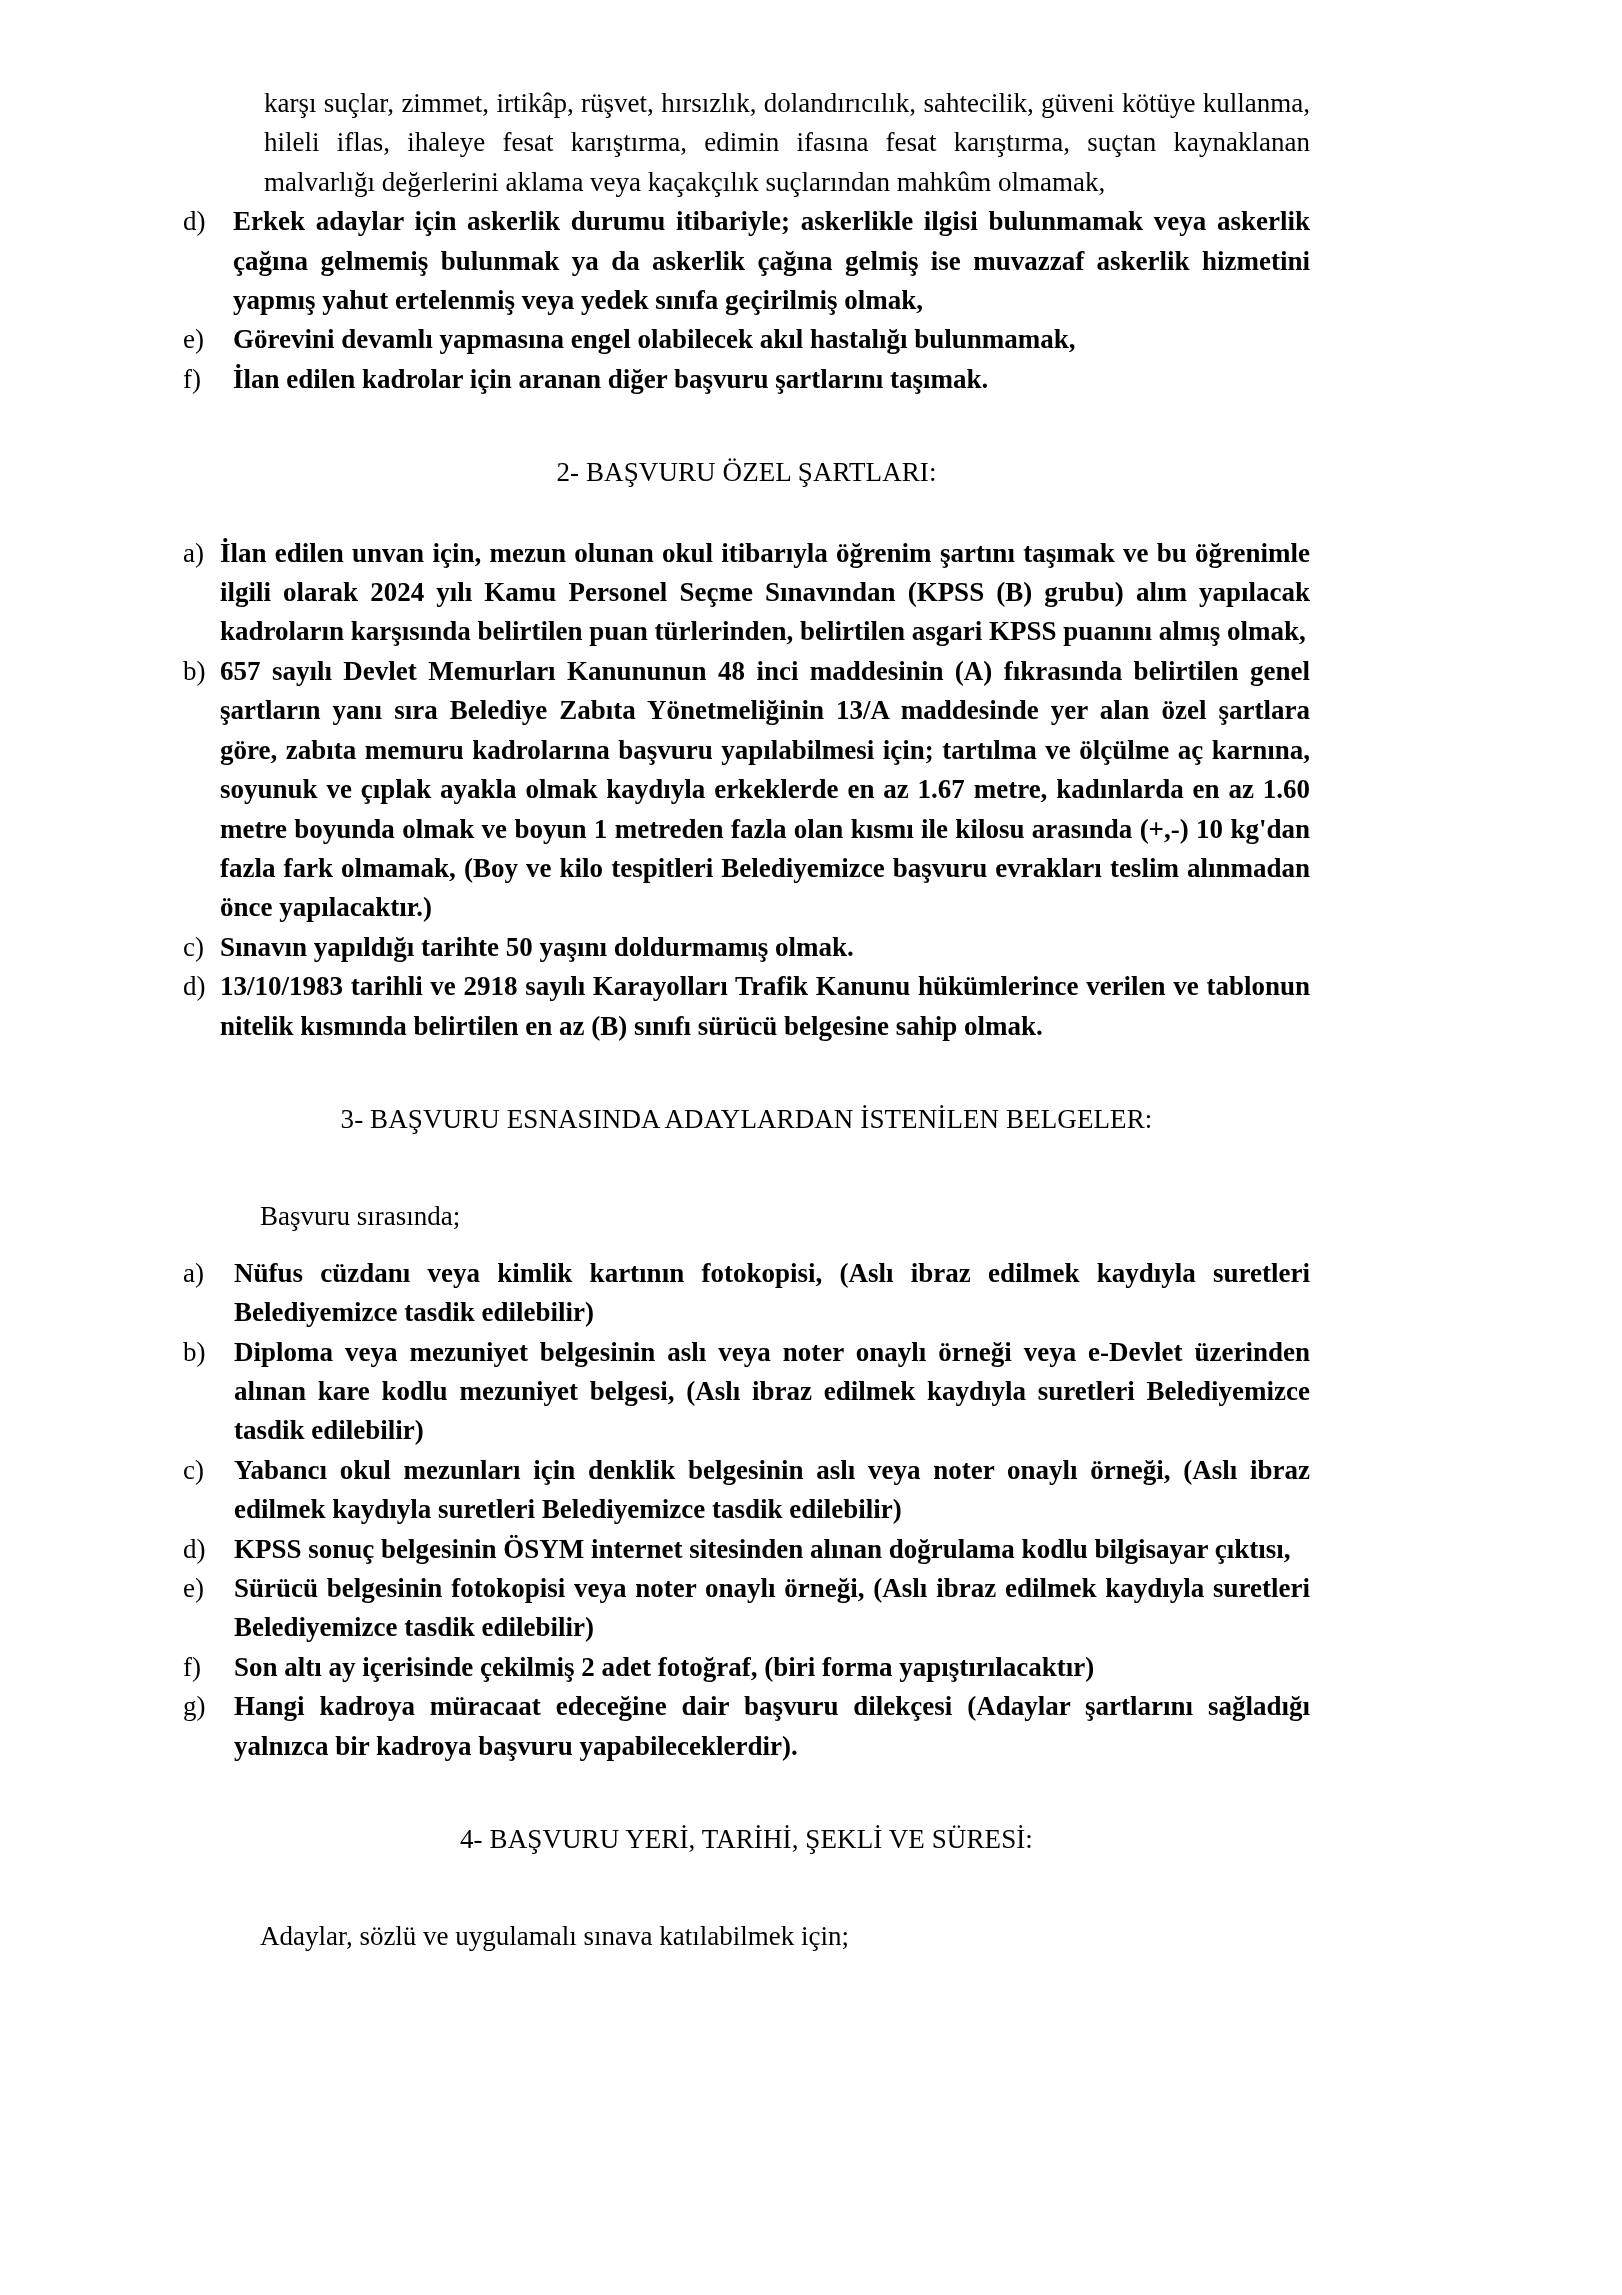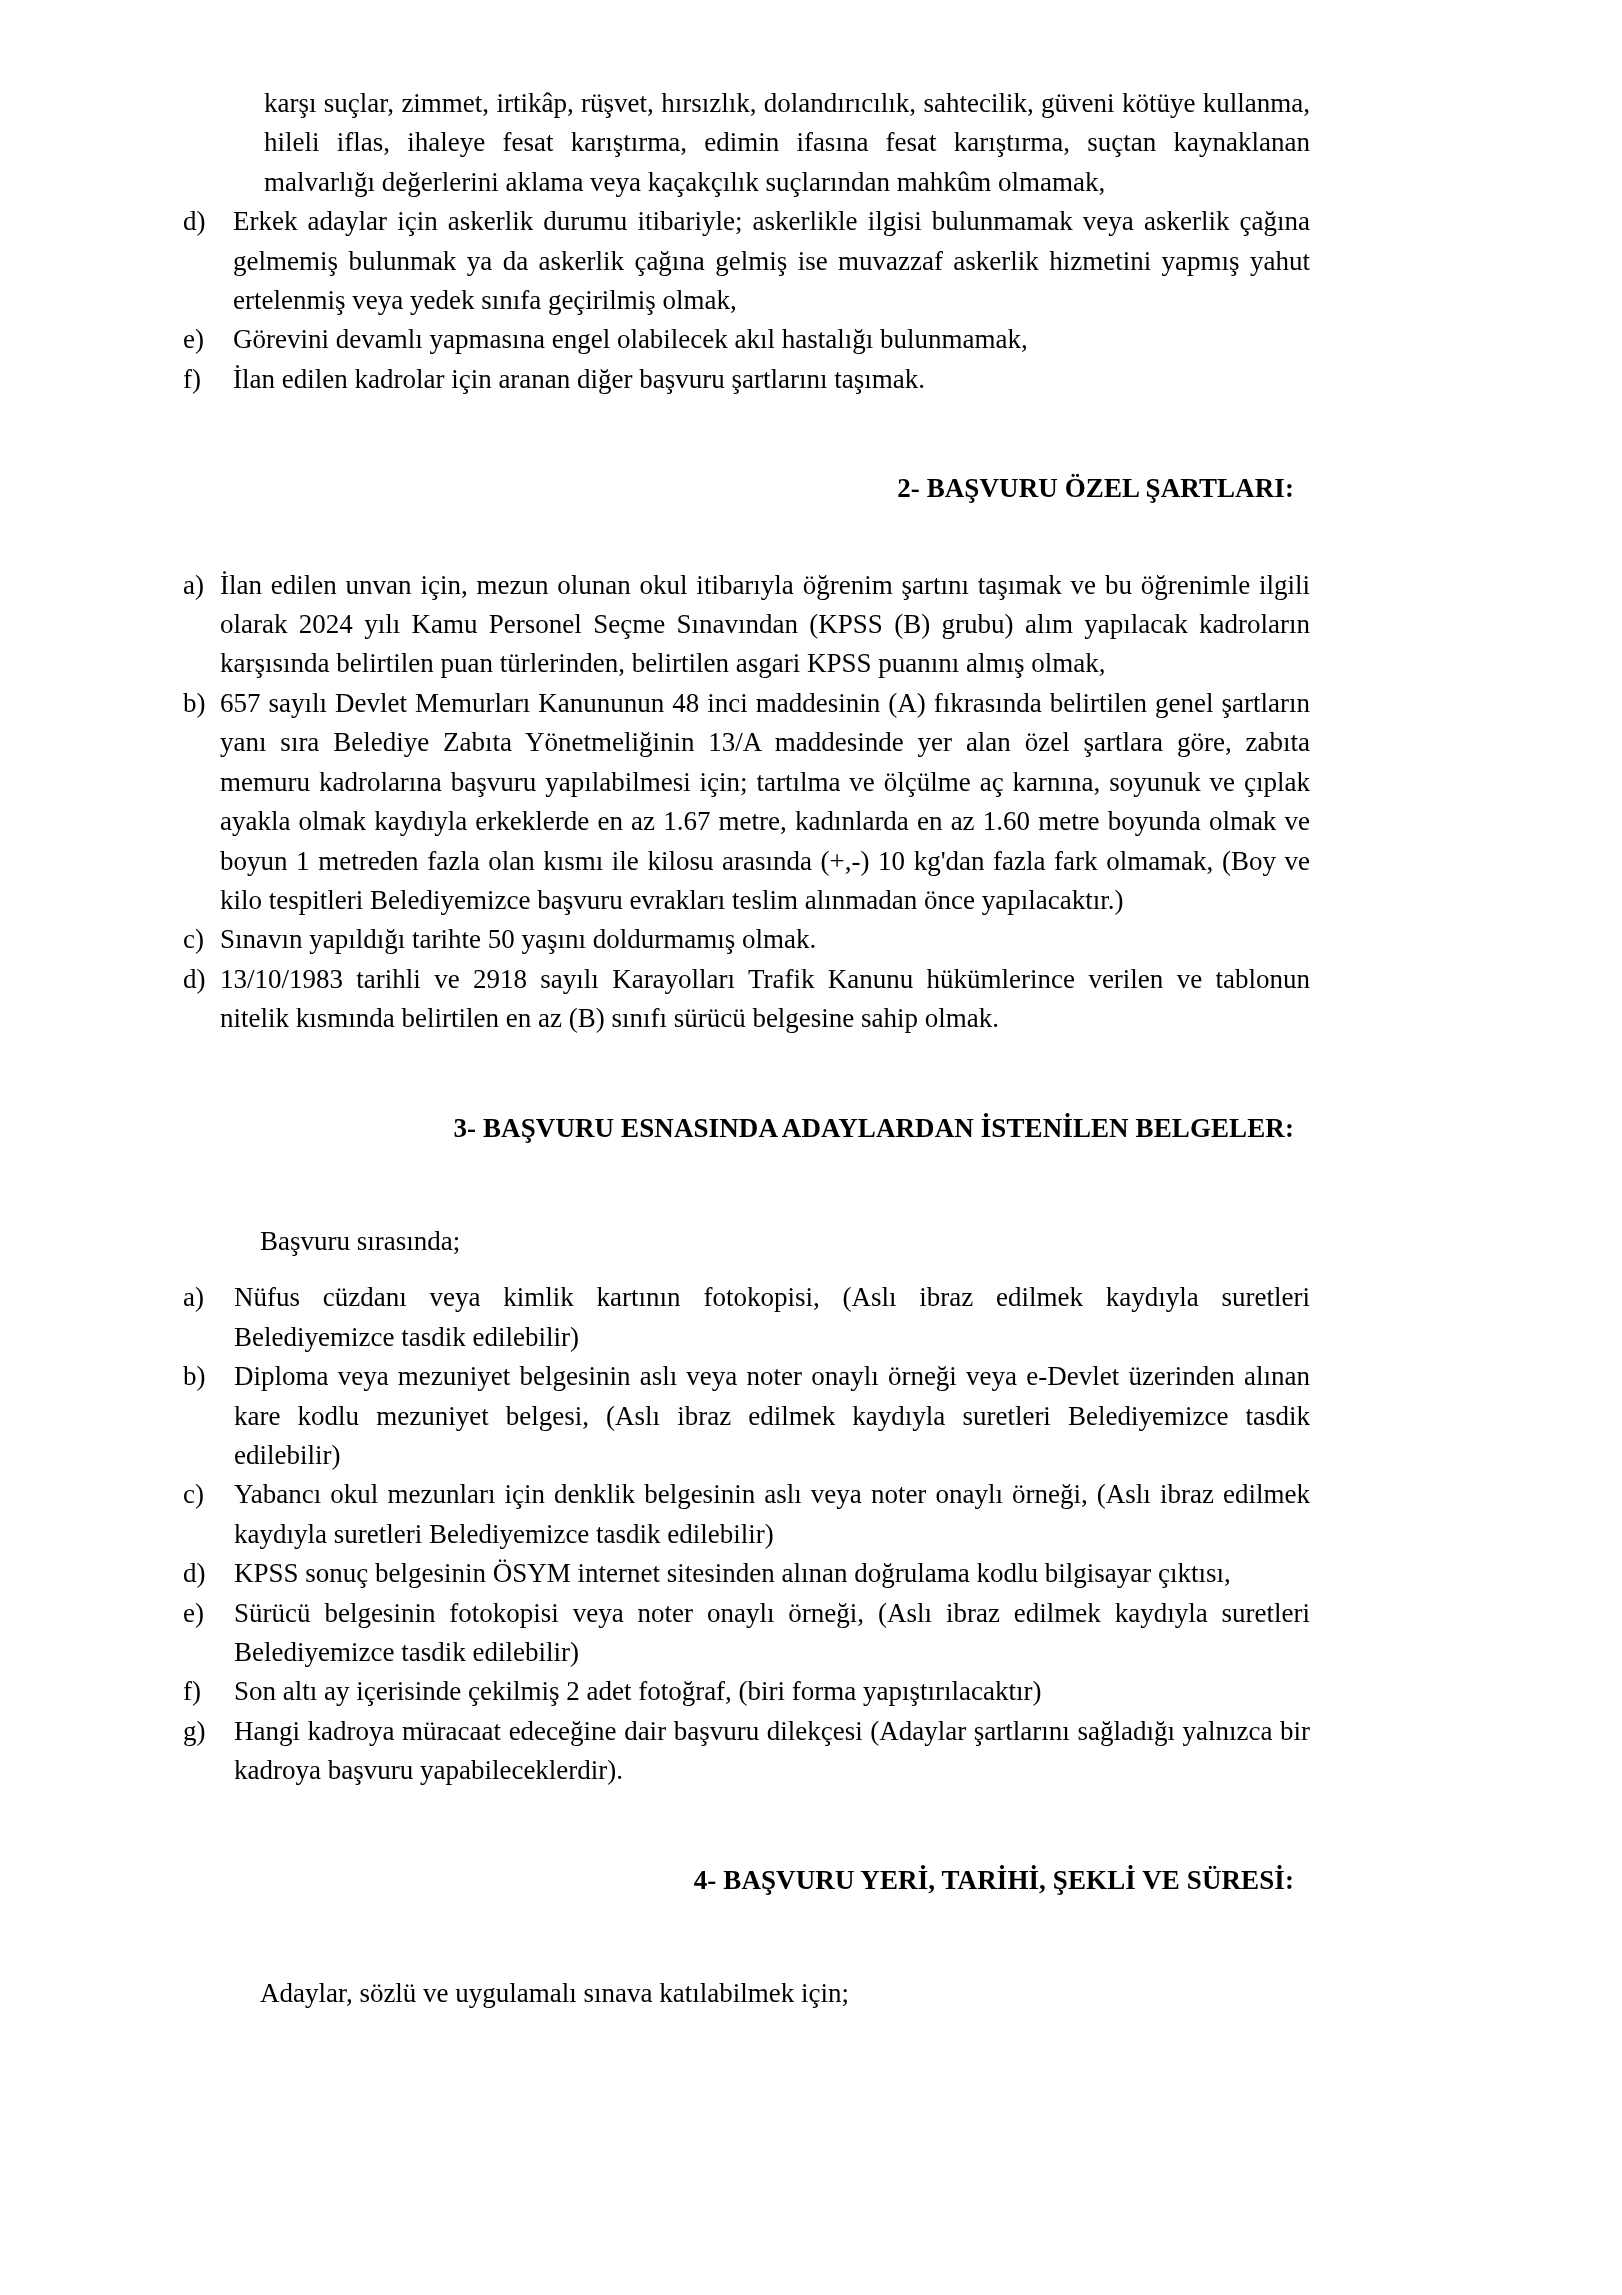--- a/index.html
+++ b/index.html
@@ -25,23 +25,23 @@
   .para {
     text-align: justify;
     text-justify: inter-word;
     margin: 17px;
   }
   .cont-para {            
     text-align: justify;
     margin: 0 0 0 81px;
   }
   .heading {
-    font-weight: bold;
-    margin: 16px;
-    text-align: right;
+    font-weight: normal;
+    margin: 0;
+    text-align: center;
     letter-spacing: 0.1px;
   }
 
   
   ol.alpha {
     list-style: none;
     margin: 0;
     padding: 0;
   }
   ol.alpha > li {
@@ -51,20 +51,21 @@
   }
   ol.alpha > li > .marker {
     flex: 0 0 auto;
     text-align: left;
     white-space: nowrap;
   }
   ol.alpha > li > .txt {
     flex: 1 1 auto;
     text-align: justify;
     text-justify: inter-word;
+    font-weight: bold;
   }
 
   
   .lvl-top  { margin-left: 97px; }               
   .lvl-top  > li > .marker { width: 50px; }
 
   .lvl-two  { margin-left: 79px; }               
   .lvl-two  > li > .marker { width: 37px; }
 
   .lvl-three{ margin-left: 85px; }               

